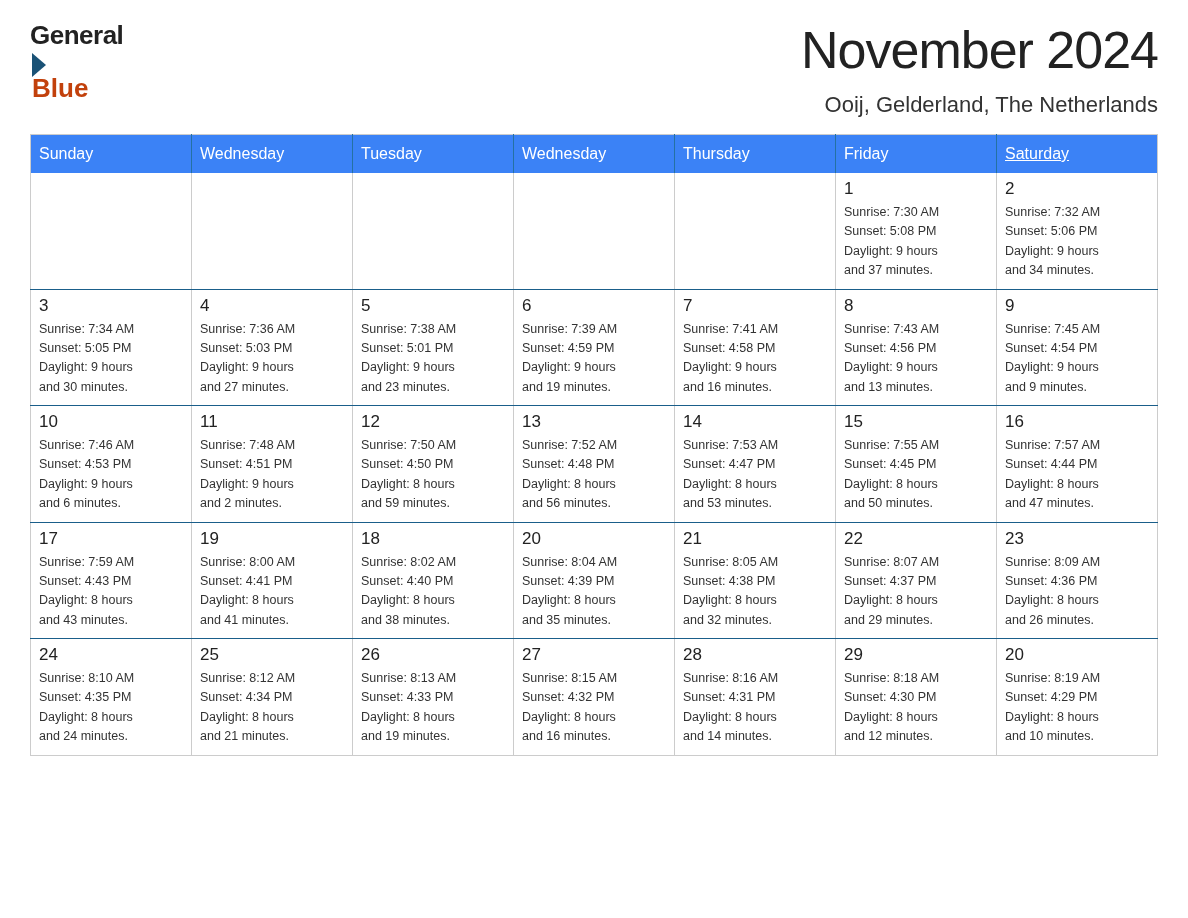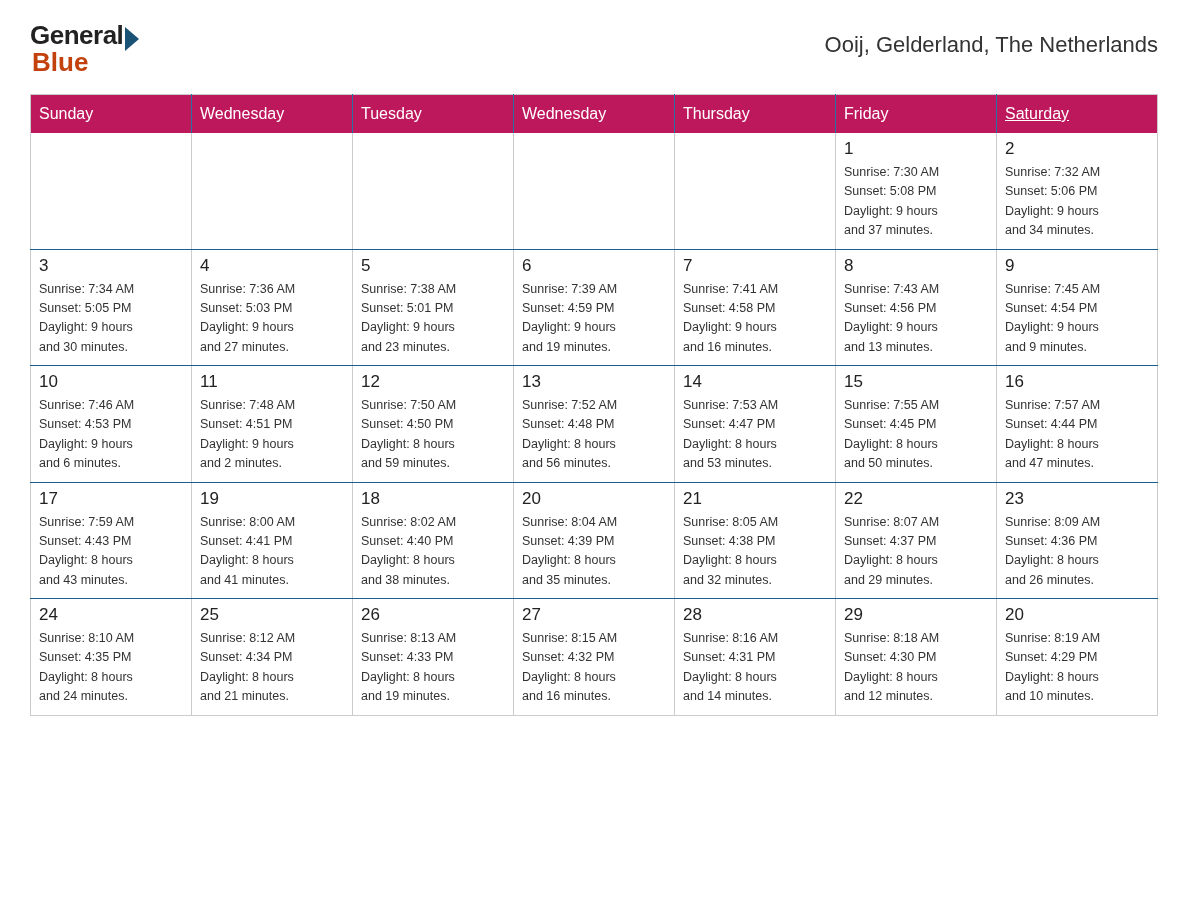--- a/index.html
+++ b/index.html
@@ -17,21 +17,22 @@
       align-items: flex-start;
       margin-bottom: 16px;
     }
     .logo {
       display: flex;
       flex-direction: column;
       align-items: flex-start;
     }
     .logo-top {
       display: flex;
-      align-items: flex-end;
+      align-items: flex-start;
+      flex-direction: column;
     }
     .logo-general {
       font-size: 26px;
       font-weight: bold;
       color: #222;
       letter-spacing: -0.5px;
     }
     .logo-arrow {
       width: 0;
       height: 0;
@@ -62,21 +63,21 @@
       color: #333;
       font-weight: normal;
       margin-top: 12px;
     }
     .calendar-table {
       width: 100%;
       border-collapse: collapse;
       border: 1.5px solid #ccc;
     }
     .calendar-table thead tr th {
-      background-color: #be185d;
+      background-color: #3b82f6;
       color: #fff;
       font-size: 16px;
       font-weight: normal;
       padding: 10px 8px;
       text-align: left;
       border-right: 1px solid #2471a3;
     }
     .calendar-table thead tr th:last-child {
       border-right: none;
       text-decoration: underline;
@@ -116,20 +117,21 @@
 
 <div class="header-area">
   <div class="logo">
     <div class="logo-top">
       <span class="logo-general">General</span>
       <div class="logo-arrow"></div>
     </div>
     <span class="logo-blue">Blue</span>
   </div>
   <div class="title-area">
+    <div class="calendar-title">November 2024</div>
     <div class="calendar-subtitle">Ooij, Gelderland, The Netherlands</div>
   </div>
 </div>
 
 <table class="calendar-table">
   <thead>
     <tr>
     <th>Sunday</th>
         <th>Wednesday</th>
         <th>Tuesday</th>

